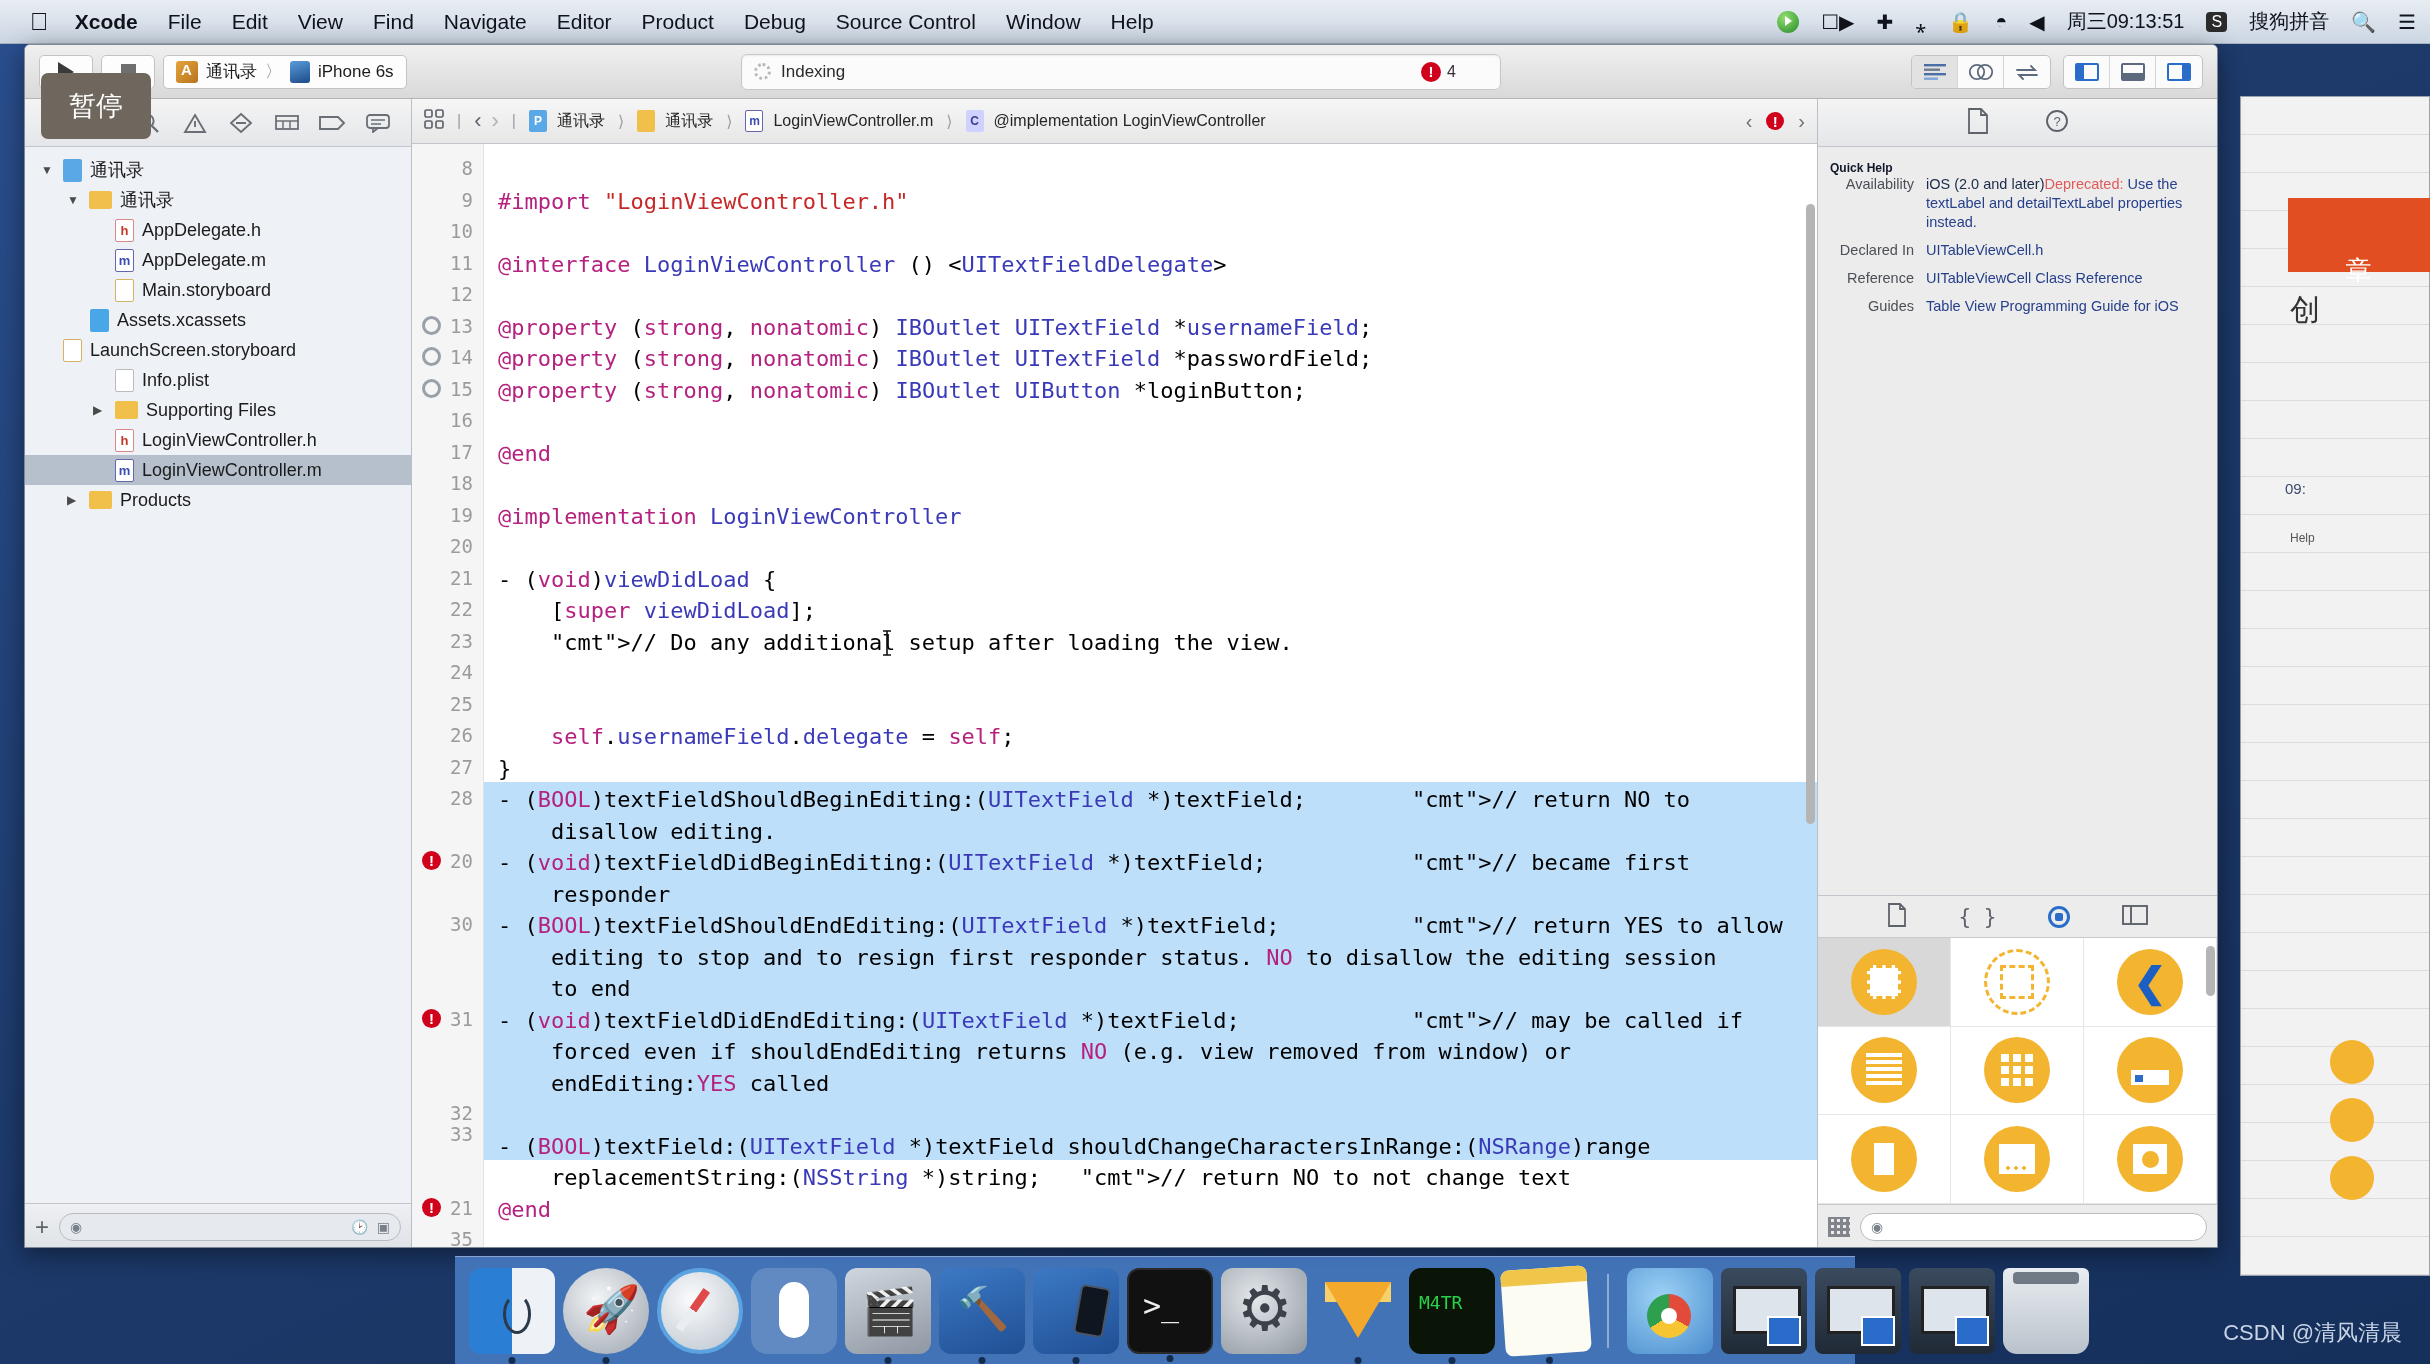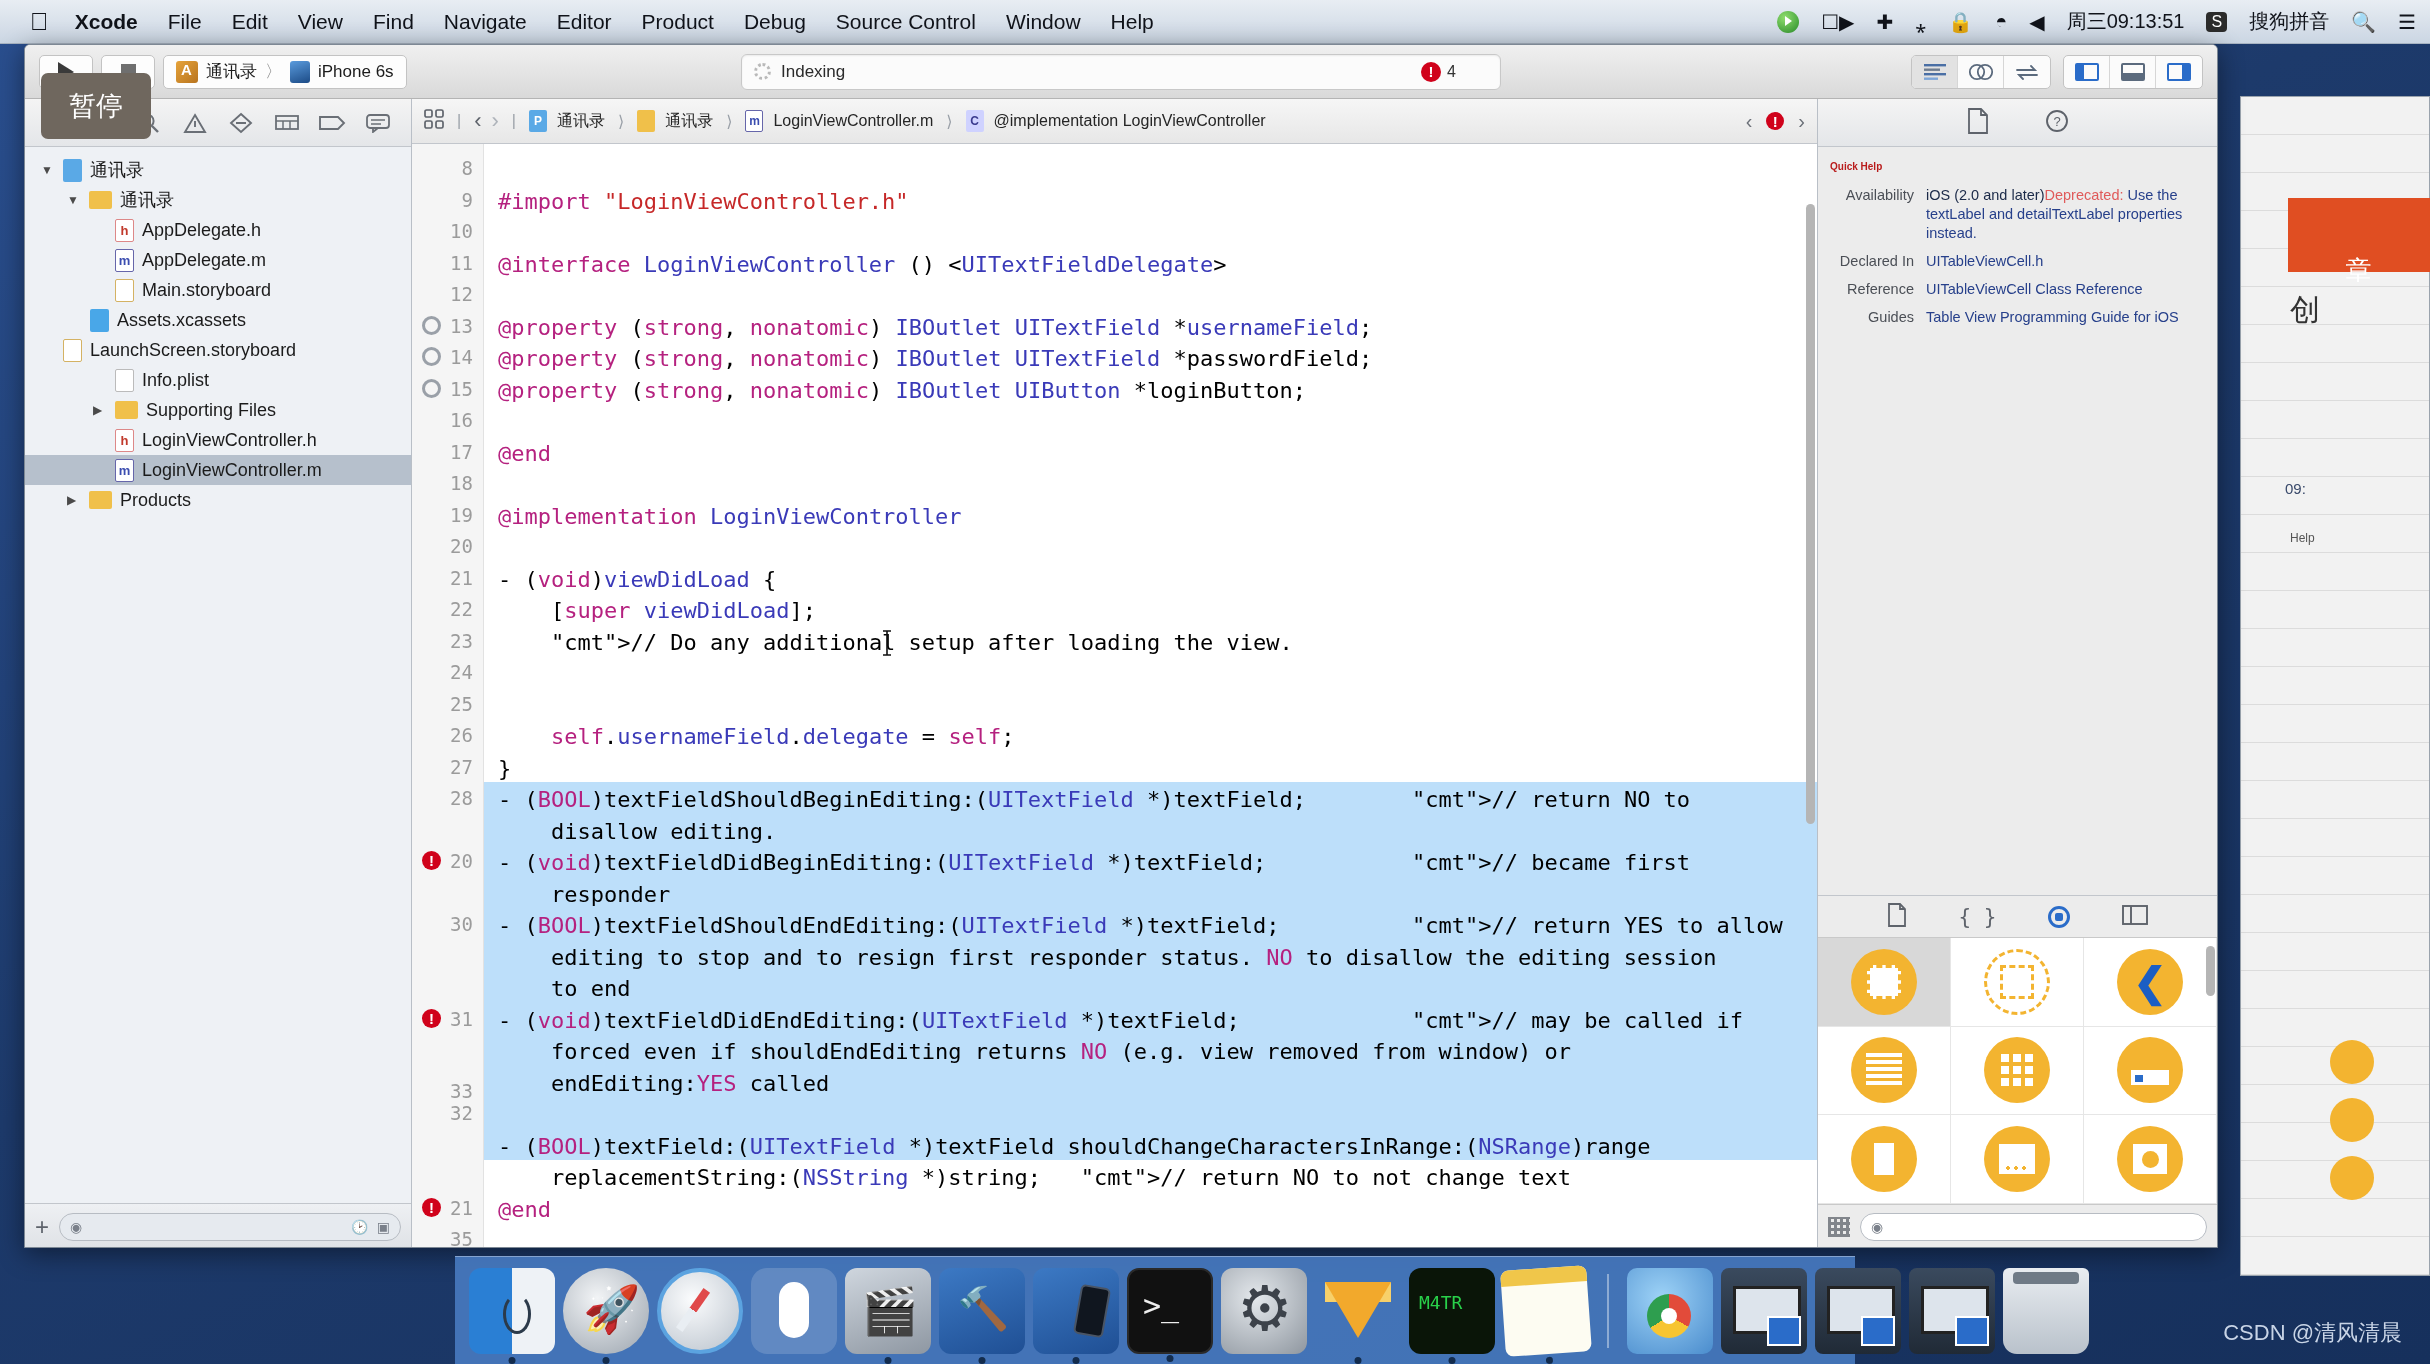--- a/index.html
+++ b/index.html
@@ -159,21 +159,21 @@
   .str{color:#c62828;}
   .typ{color:#3a3ab8;}
   #vscroll{position:absolute;right:2px;top:60px;width:9px;height:620px;background:#b5b5b5;border-radius:5px;}
   #icursor{position:absolute;left:470px;top:486px;width:10px;height:26px;}
 
   
   #utilities{width:400px;background:#ececec;border-left:1px solid #b9bfc7;display:flex;flex-direction:column;flex:none;}
   #util-tabs{height:48px;display:flex;align-items:center;justify-content:center;gap:56px;
              background:linear-gradient(180deg,#f4f4f4,#e4e6e9);border-bottom:1px solid #c2c6cc;color:#5e636b;}
   #qh{flex:1;background:#ececec;padding:14px 12px 0 12px;overflow:hidden;}
-  #qh h3{font-size:10px;color:#b91c1c;margin-bottom:14px;font-weight:bold;}
+  #qh h3{font-size:12px;color:#0f172a;font-weight:bold;}
   .qhrow{display:flex;margin-bottom:9px;font-size:14.5px;line-height:19px;}
   .qhlab{width:96px;text-align:right;color:#4b4f56;flex:none;padding-right:12px;}
   .qhval{flex:1;color:#1b2a48;}
   .strike{text-decoration:line-through;color:#3a3a3a;}
   .dep{color:#e05a5a;}
   .lnk{color:#27408b;}
   .mono{font-family:"DejaVu Sans Mono",monospace;}
   #lib-tabs{height:42px;display:flex;align-items:center;justify-content:center;gap:52px;
             border-top:1px solid #c2c6cc;background:#ececec;color:#5e636b;}
   .ring{width:22px;height:22px;border-radius:50%;border:3px solid #2a6cc9;display:flex;align-items:center;justify-content:center;}
@@ -593,21 +593,21 @@
             <div class="ln" style="top: 548.5px;">25</div>
             <div class="ln" style="top: 580px;">26</div>
             <div class="ln" style="top: 611.5px;">27</div>
             <div class="ln" style="top: 643px;">28</div>
             <div class="ln" style="top: 706px;">20</div>
             <div class="bp err" style="top: 707px;">!</div>
             <div class="ln" style="top: 769px;">30</div>
             <div class="ln" style="top: 863.5px;">31</div>
             <div class="bp err" style="top: 864.5px;">!</div>
             <div class="ln" style="top: 958px;">32</div>
-            <div class="ln" style="top: 936px;">33</div>
+            <div class="ln" style="top: 979px;">33</div>
             <div class="ln" style="top: 1052.5px;">21</div>
             <div class="bp err" style="top: 1053.5px;">!</div>
             <div class="ln" style="top: 1084px;">35</div>
           </div>
         <div id="code"><div class="cl" style="top: 41.5px;"><span class="pre">#import</span> <span class="str">"LoginViewController.h"</span></div><div class="cl" style="top: 104.5px;"><span class="pre">@interface</span> <span class="typ">LoginViewController</span> () &lt;<span class="typ">UITextFieldDelegate</span>&gt;</div><div class="cl" style="top: 167.5px;"><span class="pre">@property</span> (<span class="kw">strong</span>, <span class="kw">nonatomic</span>) <span class="typ">IBOutlet</span> <span class="typ">UITextField</span> *<span class="typ">usernameField</span>;</div><div class="cl" style="top: 199px;"><span class="pre">@property</span> (<span class="kw">strong</span>, <span class="kw">nonatomic</span>) <span class="typ">IBOutlet</span> <span class="typ">UITextField</span> *passwordField;</div><div class="cl" style="top: 230.5px;"><span class="pre">@property</span> (<span class="kw">strong</span>, <span class="kw">nonatomic</span>) <span class="typ">IBOutlet</span> <span class="typ">UIButton</span> *loginButton;</div><div class="cl" style="top: 293.5px;"><span class="pre">@end</span></div><div class="cl" style="top: 356.5px;"><span class="pre">@implementation</span> <span class="typ">LoginViewController</span></div><div class="cl" style="top: 419.5px;">- (<span class="kw">void</span>)<span class="typ">viewDidLoad</span> {</div><div class="cl" style="top: 451px;">    [<span class="kw">super</span> <span class="typ">viewDidLoad</span>];</div><div class="cl" style="top: 482.5px;">    <span class="&lt;span">"cmt"</span>&gt;// Do any additional setup after loading the view.</div><div class="cl" style="top: 577px;">    <span class="kw">self</span>.<span class="typ">usernameField</span>.<span class="typ">delegate</span> = <span class="kw">self</span>;</div><div class="cl" style="top: 608.5px;">}</div><div class="hl" style="left: 0px; right: 0px; top: 638px; height: 31.5px;"></div><div class="cl" style="top: 640px;">- (<span class="kw">BOOL</span>)textFieldShouldBeginEditing:(<span class="typ">UITextField</span> *)textField;        <span class="&lt;span">"cmt"</span>&gt;// return NO to</div><div class="hl" style="left: 0px; right: 0px; top: 669.5px; height: 31.5px;"></div><div class="cl" style="top: 671.5px;">    disallow editing.</div><div class="hl" style="left: 0px; right: 0px; top: 701px; height: 31.5px;"></div><div class="cl" style="top: 703px;">- (<span class="kw">void</span>)textFieldDidBeginEditing:(<span class="typ">UITextField</span> *)textField;           <span class="&lt;span">"cmt"</span>&gt;// became first</div><div class="hl" style="left: 0px; right: 0px; top: 732.5px; height: 31.5px;"></div><div class="cl" style="top: 734.5px;">    responder</div><div class="hl" style="left: 0px; right: 0px; top: 764px; height: 31.5px;"></div><div class="cl" style="top: 766px;">- (<span class="kw">BOOL</span>)textFieldShouldEndEditing:(<span class="typ">UITextField</span> *)textField;          <span class="&lt;span">"cmt"</span>&gt;// return YES to allow</div><div class="hl" style="left: 0px; right: 0px; top: 795.5px; height: 31.5px;"></div><div class="cl" style="top: 797.5px;">    editing to stop and to resign first responder status. <span class="kw">NO</span> to disallow the editing session</div><div class="hl" style="left: 0px; right: 0px; top: 827px; height: 31.5px;"></div><div class="cl" style="top: 829px;">    to end</div><div class="hl" style="left: 0px; right: 0px; top: 858.5px; height: 31.5px;"></div><div class="cl" style="top: 860.5px;">- (<span class="kw">void</span>)textFieldDidEndEditing:(<span class="typ">UITextField</span> *)textField;             <span class="&lt;span">"cmt"</span>&gt;// may be called if</div><div class="hl" style="left: 0px; right: 0px; top: 890px; height: 31.5px;"></div><div class="cl" style="top: 892px;">    forced even if shouldEndEditing returns <span class="kw">NO</span> (e.g. view removed from window) or</div><div class="hl" style="left: 0px; right: 0px; top: 921.5px; height: 31.5px;"></div><div class="cl" style="top: 923.5px;">    endEditing:<span class="kw">YES</span> called</div><div class="hl" style="left: 0px; right: 0px; top: 953px; height: 31.5px;"></div><div class="hl" style="left: 0px; right: 0px; top: 984.5px; height: 31.5px;"></div><div class="cl" style="top: 986.5px;">- (<span class="kw">BOOL</span>)textField:(<span class="typ">UITextField</span> *)textField shouldChangeCharactersInRange:(<span class="typ">NSRange</span>)range</div><div class="cl" style="top: 1018px;">    replacementString:(<span class="typ">NSString</span> *)string;   <span class="&lt;span">"cmt"</span>&gt;// return NO to not change text</div><div class="cl" style="top: 1049.5px;"><span class="pre">@end</span></div></div>
         <div id="vscroll"></div>
         <div id="icursor">
           <svg width="10" height="26" viewBox="0 0 10 26">
               <path d="M1 1h8M5 1v24M1 25h8" stroke="#111" stroke-width="1.6" fill="none"></path>
             </svg>

